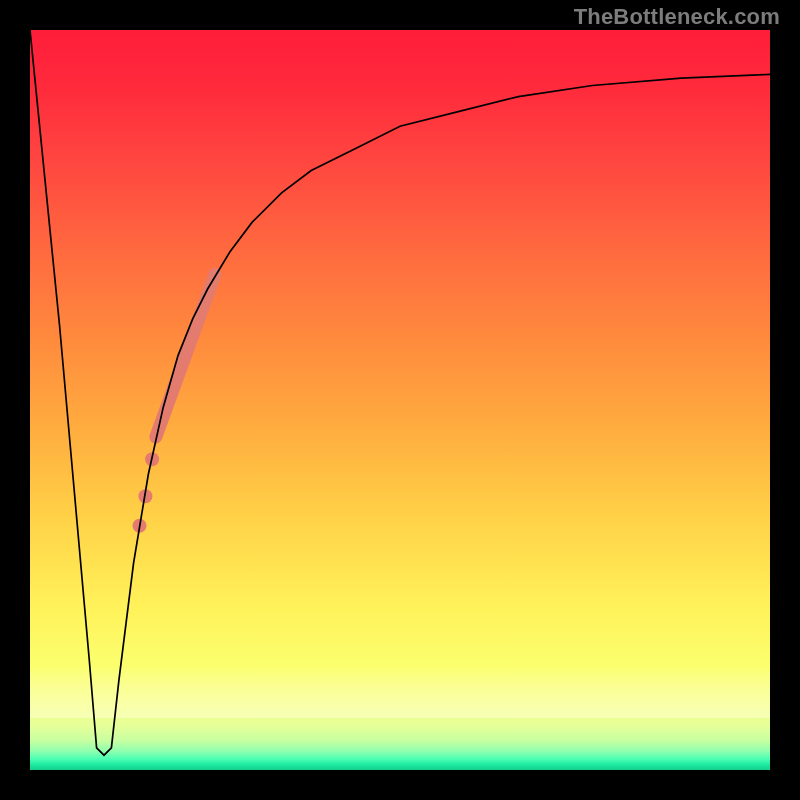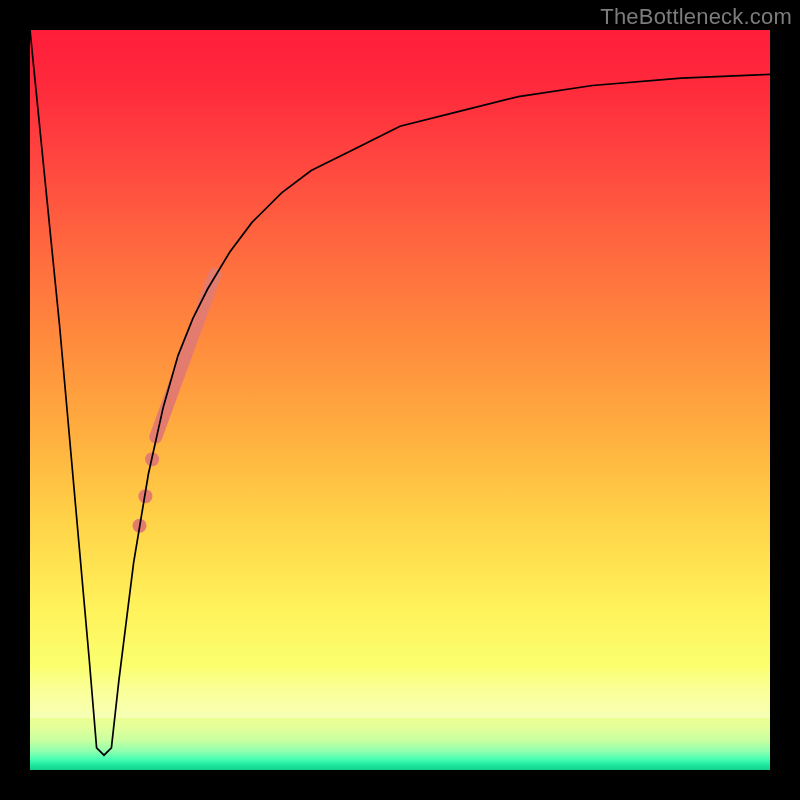--- a/index.html
+++ b/index.html
@@ -68,24 +68,24 @@
   }
   svg.curve {
     position: absolute;
     inset: 0;
     width: 100%;
     height: 100%;
   }
   .watermark {
     position: absolute;
     top: 4px;
-    right: 8px;
+    right: 20px;
     color: #7c7c7c;
     font-size: 22px;
-    font-weight: 400;
+    font-weight: 700;
     letter-spacing: 0.2px;
     user-select: none;
   }
 </style>
 </head>
 <body>
 
 <div class="frame">
 
   <div class="plot-area">

